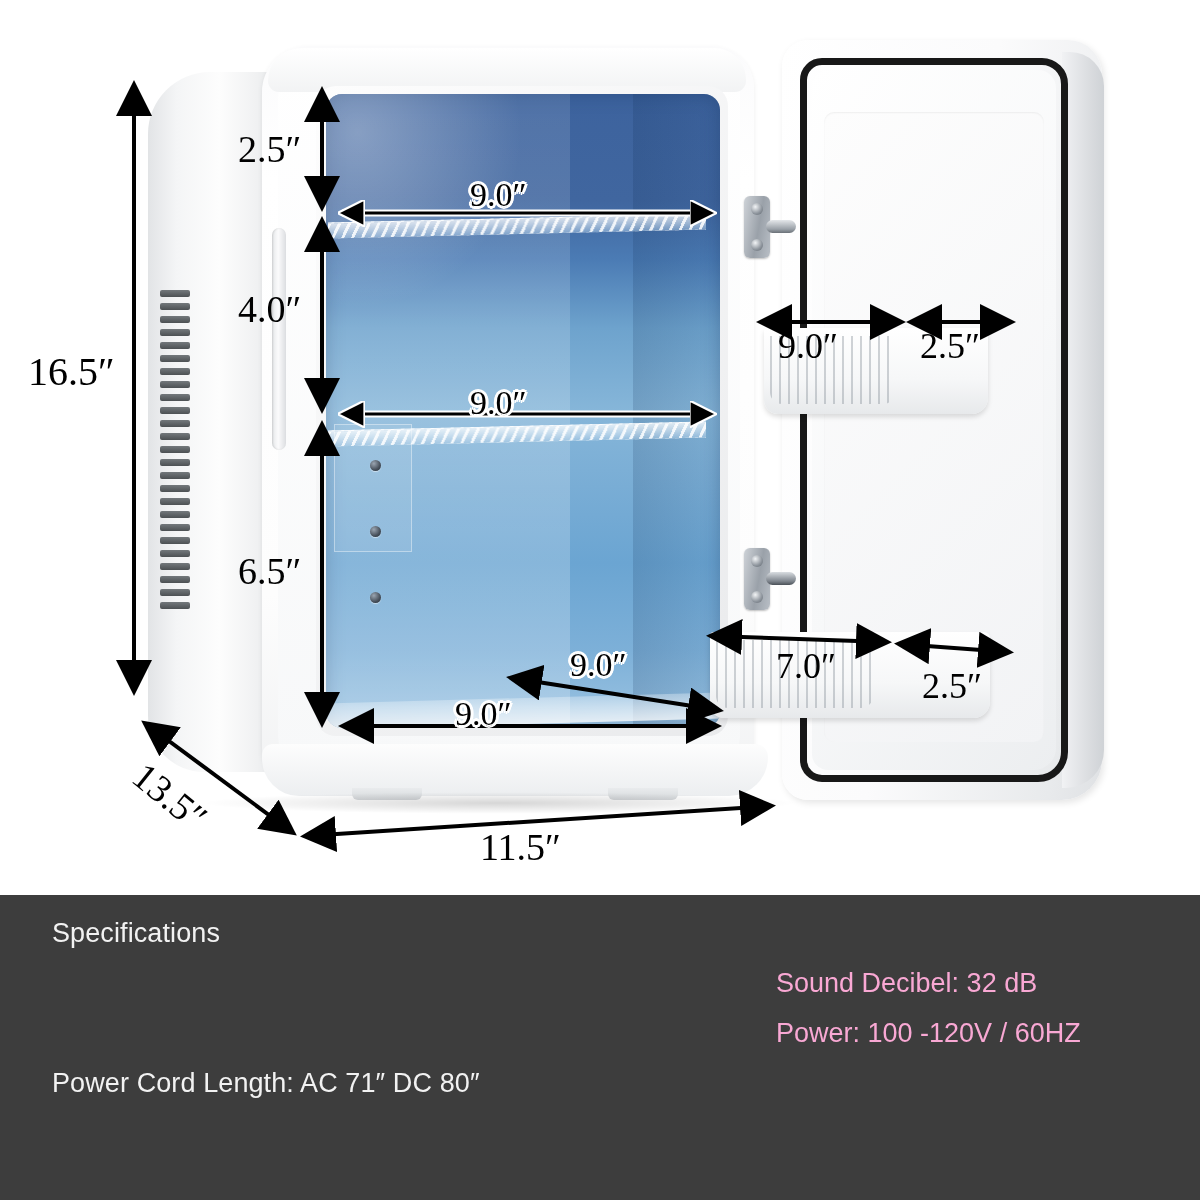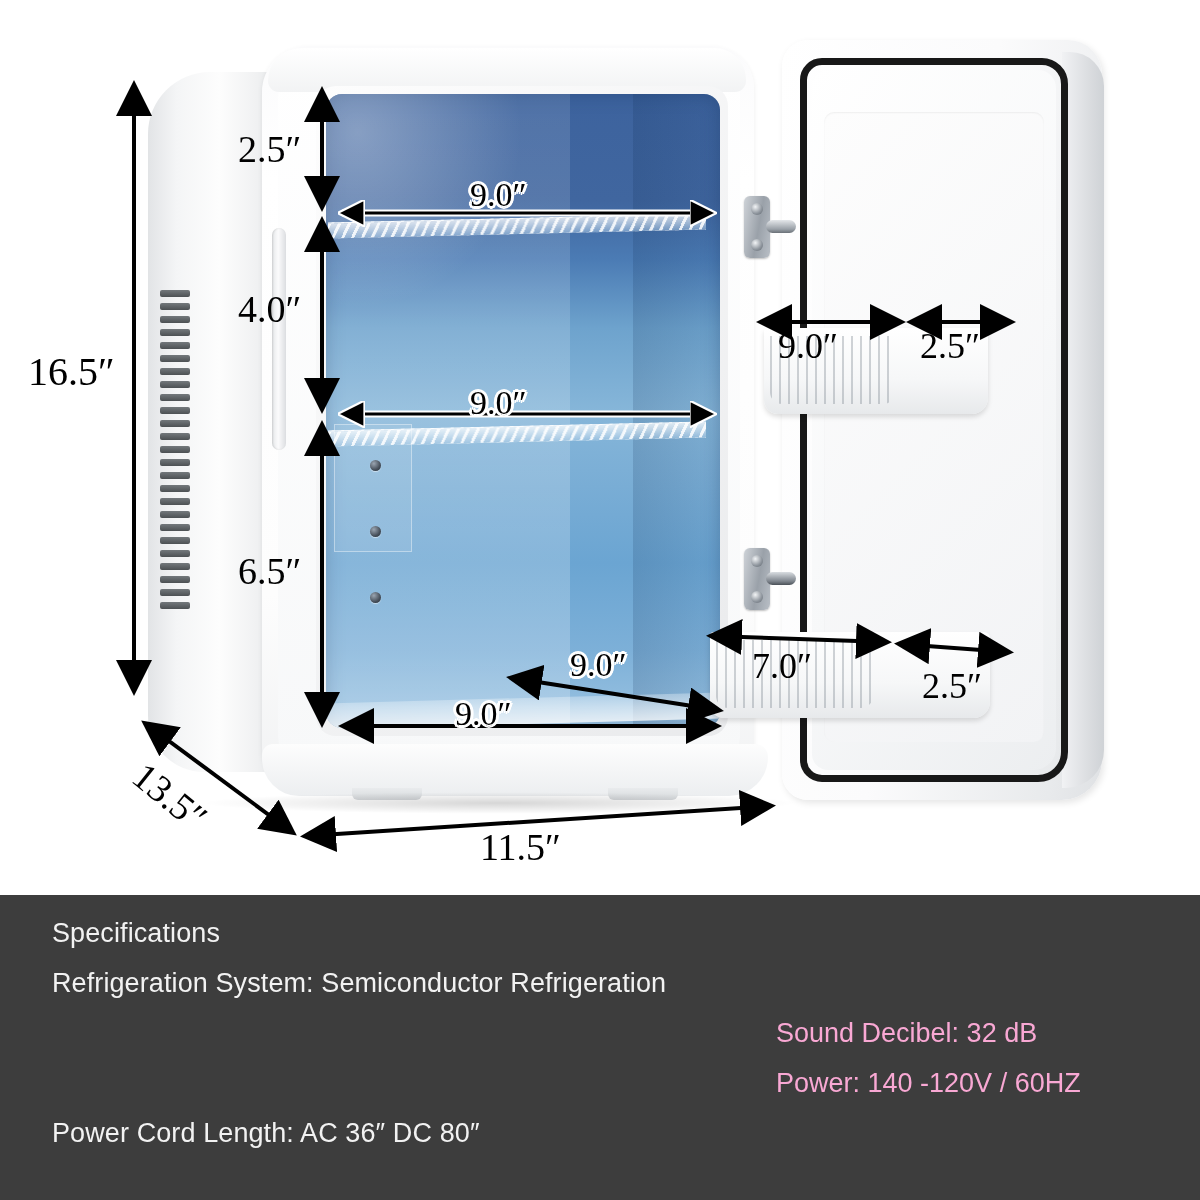--- a/index.html
+++ b/index.html
@@ -216,21 +216,21 @@
   .lbl-165 { left:28px;  top:352px; font-size:40px;text-align:center; }
   .lbl-25t { left:238px; top:130px; font-size:38px; }
   .lbl-40  { left:238px; top:290px; font-size:38px; }
   .lbl-65  { left:238px; top:552px; font-size:38px; }
   .lbl-90a { left:470px; top:178px; font-size:34px; }
   .lbl-90b { left:470px; top:386px; font-size:34px; }
   .lbl-90c { left:570px; top:648px; font-size:34px; }
   .lbl-90d { left:455px; top:697px; font-size:34px; }
   .lbl-50  { left:778px; top:328px; font-size:36px; }
   .lbl-25a { left:920px; top:328px; font-size:36px; }
-  .lbl-70  { left:752px; top:648px; font-size:36px; }
+  .lbl-70  { left:752px; top:648px; font-size:36px;padding-left:24px; }
   .lbl-25b { left:922px; top:668px; font-size:36px; }
   .lbl-115 { left:480px; top:828px; font-size:38px; }
   .lbl-135 { left:150px; top:756px; font-size:38px; transform: rotate(39deg); transform-origin: left top; }
 
   
   #specs {
     position:absolute; left:0; top:895px; width:1200px; height:305px;
     background:#3d3d3d; color:#ffffff;
     padding: 24px 4px 0 52px;
   }
@@ -394,26 +394,23 @@
     <div class="dim-label lbl-25b">2.5″</div>
     <div class="dim-label lbl-115">11.5″</div>
     <div class="dim-label lbl-135">13.5″</div>
   </div>
 
   <div id="specs">
     <div class="spec-row">
       <div class="spec-text">Specifications</div>
     </div>
     <div class="spec-row">
-      <div class="spec-text">Refrigeration System: Semiconductor Refrigeration</div>
+      <div class="spec-right">Sound Decibel: 32 dB</div>
     </div>
     <div class="spec-row">
-      <div class="spec-right">Sound Decibel: 32 dB</div>
+      <div class="spec-right">Power: 100 -120V / 60HZ</div>
     </div>
     <div class="spec-row">
-      <div class="spec-right">Power: 140 -120V / 60HZ</div>
-    </div>
-    <div class="spec-row">
-      <div class="spec-text">Power Cord Length: AC 36″   DC 80″</div>
+      <div class="spec-text">Power Cord Length: AC 71″   DC 80″</div>
     </div>
   </div>
 
 </div>
 
 </body></html>

